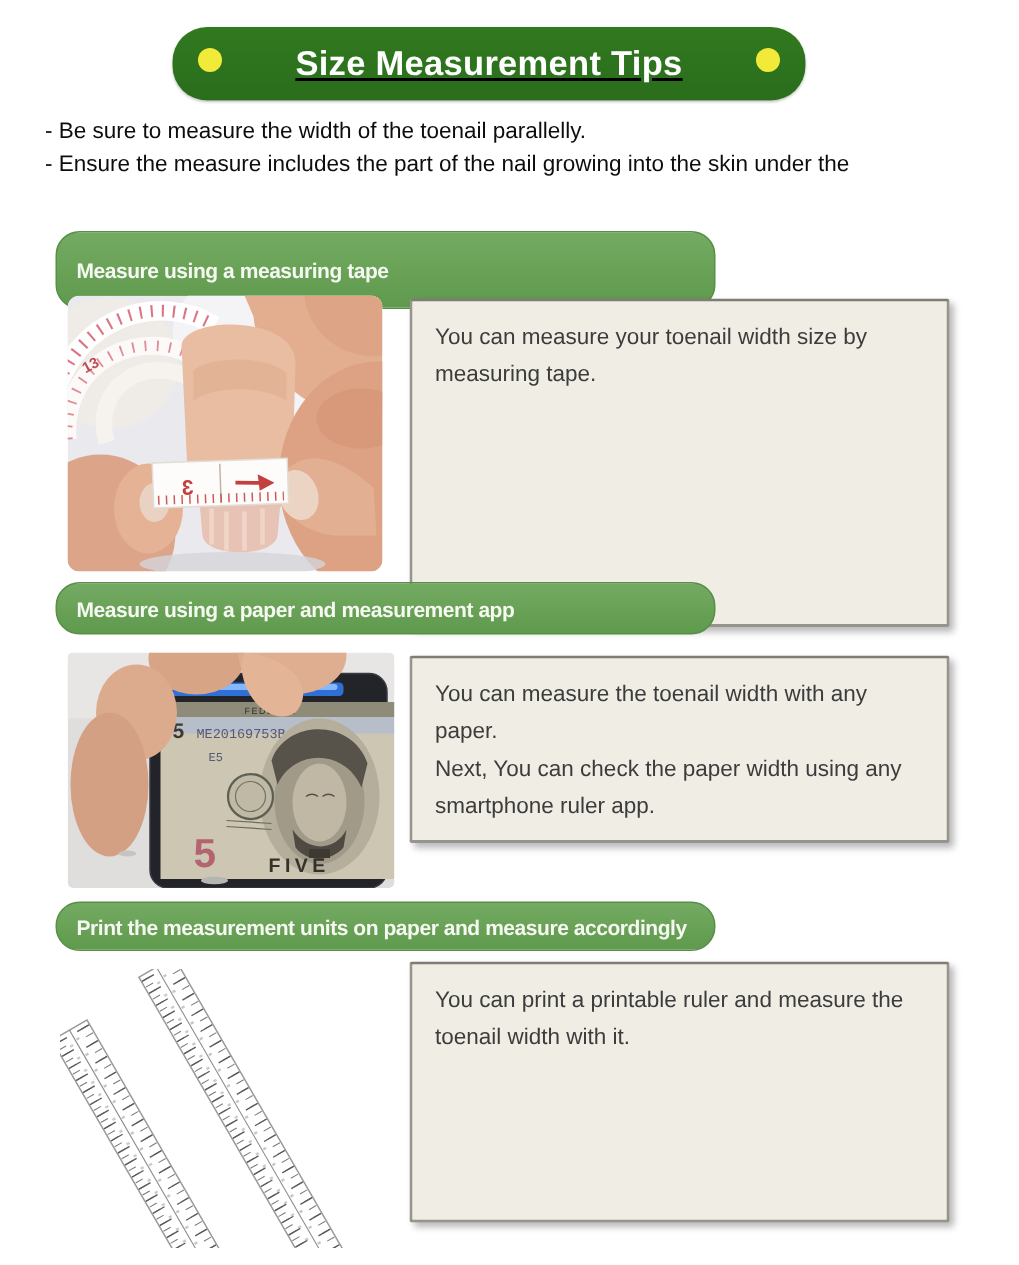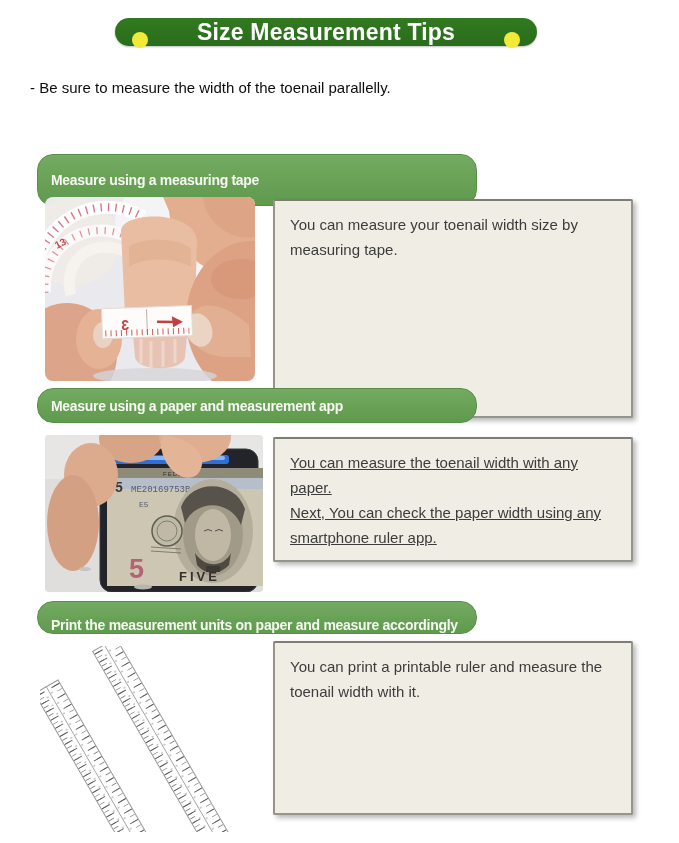--- a/index.html
+++ b/index.html
@@ -1,71 +1,72 @@
 <!DOCTYPE html>
 <html><head>
 <meta charset="utf-8">
 <style>
   html,body{margin:0;padding:0;background:#ffffff;}
   .page{position:relative;width:679px;height:843px;background:#ffffff;overflow:hidden;
         font-family:"Liberation Sans","DejaVu Sans",sans-serif;}
 
   
-  .banner{position:absolute;left:115px;top:18px;width:422px;height:28px;border-radius:23px;
+  .banner{position:absolute;left:115px;top:18px;width:422px;height:49px;border-radius:23px;
           background:linear-gradient(#31791f,#2a6d1c);display:flex;align-items:center;justify-content:center;
-          box-shadow:0 1px 2px rgba(0,0,0,.25);}
+          box-shadow:0 1px 2px rgba(0,0,0,.25);text-decoration:underline;}
   .banner .dot{position:absolute;width:16px;height:16px;border-radius:50%;background:#f2ea39;top:14px;}
   .banner .dot.left{left:17px;}
   .banner .dot.right{right:17px;}
   .banner-title{color:#ffffff;font-size:23px;font-weight:700;letter-spacing:.2px;}
 
   
   .intro{position:absolute;left:30px;top:77px;width:640px;color:#0d0d0d;font-size:15px;
          line-height:21.8px;font-weight:500;}
   .intro p{margin:0;}
 
   
   .pill{position:absolute;left:37px;width:440px;border-radius:16px;
         background:linear-gradient(#74aa62,#5f9a4d);border:1px solid #588f47;
         display:flex;align-items:center;box-sizing:border-box;padding-left:13px;}
   .pill span{color:#f6f8f2;font-weight:700;font-size:14px;letter-spacing:-0.3px;white-space:nowrap;}
   .pill1{top:154px;height:52px;}
   .pill2{top:388px;height:35px;}
-  .pill3{top:601px;height:33px;align-items:flex-end;}
+  .pill3{top:601px;height:33px;}
 
   
   .photo{position:absolute;overflow:hidden;}
   .photo svg{display:block;}
   .photo1{left:45px;top:197px;width:210px;height:184px;border-radius:8px;}
   .photo2{left:45px;top:435px;width:218px;height:157px;border-radius:4px;}
   .photo3{left:40px;top:646px;width:195px;height:186px;}
 
   
   .tbox{position:absolute;left:273px;width:360px;box-sizing:border-box;background:#f0ede4;
         border:2px solid #96948c;border-top-color:#7e7c74;border-radius:2px;
         box-shadow:3px 3px 5px rgba(0,0,0,.28);padding:11px 15px;color:#3c3c3c;
         font-size:15px;line-height:25px;}
   .tbox1{top:199px;height:219px;}
-  .tbox2{top:437px;height:125px;text-decoration:underline;}
+  .tbox2{top:437px;height:125px;}
   .tbox3{top:641px;height:174px;}
   .tbox .body-line{margin:0;}
 </style>
 </head>
 <body>
 
 <div class="page">
 
   <div class="banner">
     <span class="dot left"></span>
     <span class="banner-title">Size Measurement Tips</span>
     <span class="dot right"></span>
   </div>
 
   <div class="intro">
     <p>- Be sure to measure the width of the toenail parallelly.</p>
+    <p>- Ensure the measure includes the part of the nail growing into the skin under the</p>
   </div>
 
   <div class="pill pill1">
     <span>Measure using a measuring tape</span>
   </div>
 
   <div class="photo photo1">
     <svg width="210" height="184" viewBox="0 0 210 184">
       <rect width="210" height="184" fill="#e9e9ee"></rect>
       <ellipse cx="165" cy="25" rx="95" ry="55" fill="#f4f4f7"></ellipse>

